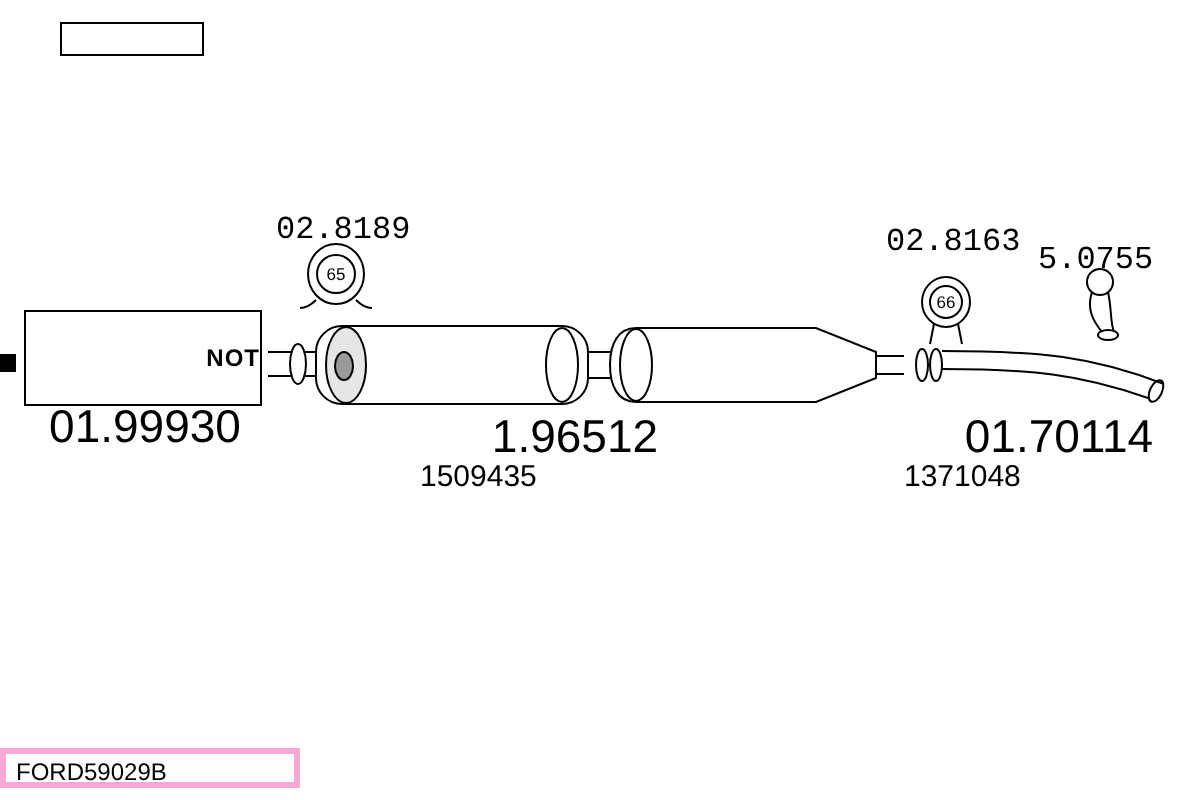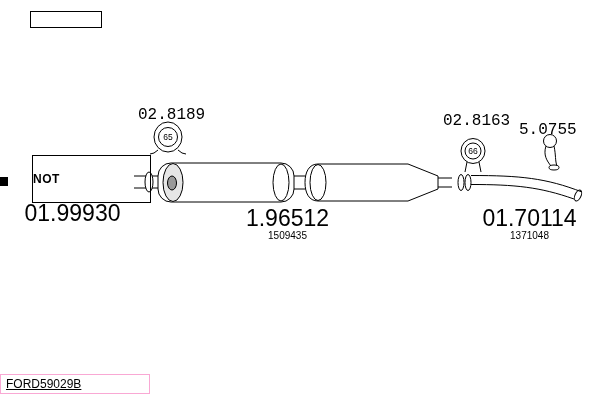--- a/index.html
+++ b/index.html
@@ -6,44 +6,43 @@
   body {
     width: 600px; height: 400px;
     position: relative;
     background: #ffffff;
     font-family: "Liberation Sans", sans-serif;
     color: #000;
     overflow: hidden;
   }
   .abs { position: absolute; }
   .pn { font-size: 23px; text-align: center; white-space: nowrap; }
-  .ref { font-size: 10px; text-align: center; white-space: nowrap; }
+  .ref { font-size: 15px; text-align: left; white-space: nowrap; }
   .mount-label { font-size: 16px; text-align: left; white-space: nowrap; font-family: Liberation Mono, monospace; }
   .na-box {
     left: 12px; top: 155px; width: 117px; height: 46px;
     border: 1px solid #000;
     display: flex; flex-direction: column;
-    align-items: flex-start; justify-content: center;
+    align-items: flex-end; justify-content: center;
     font-size: 12px; font-weight: bold; letter-spacing: 0.5px;
     line-height: 15px;
-    margin-left: 20px;
   }
   .corner-box {
     left: 30px; top: 11px; width: 70px; height: 15px;
     border: 1px solid #000;
   }
   .edge-mark {
     left: 0; top: 177px; width: 8px; height: 9px;
     background: #000;
   }
   .footer-box {
     left: 0; top: 374px; width: 150px; height: 20px;
-    border: 1px solid #f9a8d4;
+    border: 3px solid #f9a8d4;
     font-size: 12px; line-height: 19px;
-    padding-left: 5px; box-sizing: border-box; text-decoration: underline;
+    padding-left: 5px; box-sizing: border-box;
   }
   svg { position: absolute; left: 0; top: 0; }
   svg text { font-family: "Liberation Sans", sans-serif; }
 </style>
 </head>
 <body>
 
 <svg width="600" height="400" viewBox="0 0 600 400">
 
   <g fill="none" stroke="#000" stroke-width="1">

